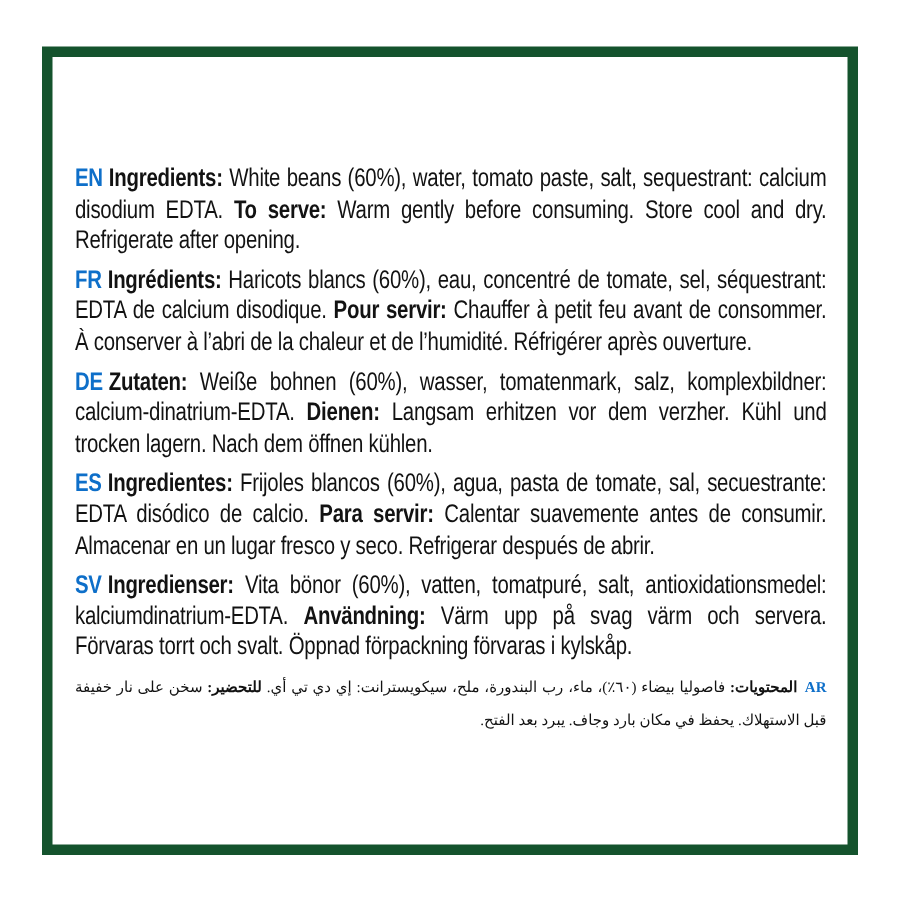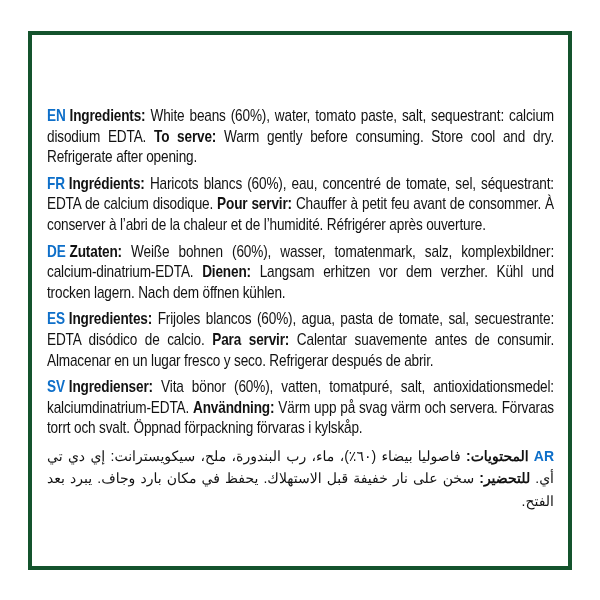--- a/index.html
+++ b/index.html
@@ -9,21 +9,21 @@
     height: 600px;
     background: #ffffff;
     font-family: "Liberation Sans", "DejaVu Sans", sans-serif;
   }
   .frame {
     position: absolute;
     left: 28px;
     top: 31px;
     width: 544px;
     height: 539px;
-    border: 4px solid #14532d;
+    border: 7px solid #14532d;
     box-sizing: border-box;
     background: #ffffff;
   }
   .text-area {
     position: absolute;
     left: 15px;
     right: 14px;
     top: 71px;
   }
   .sec {
@@ -34,24 +34,24 @@
     margin: 0 0 6px 0;
     width: 125%;
     transform: scaleX(0.8);
     transform-origin: 0 0;
     letter-spacing: -0.2px;
   }
   .sec.rtl {
     direction: rtl;
     width: 100%;
     transform: none;
-    font-size: 14px;
+    font-size: 10px;
     line-height: 22.5px;
     letter-spacing: 0;
-    font-family: Liberation Sans, sans-serif;
+    font-family: Liberation Serif, serif;
     font-weight: 500;
   }
   .b { font-weight: bold; }
   .code {
     font-weight: bold;
     color: #0e6fc9;
     margin-inline-end: 5px;
   }
 </style>
 </head>

